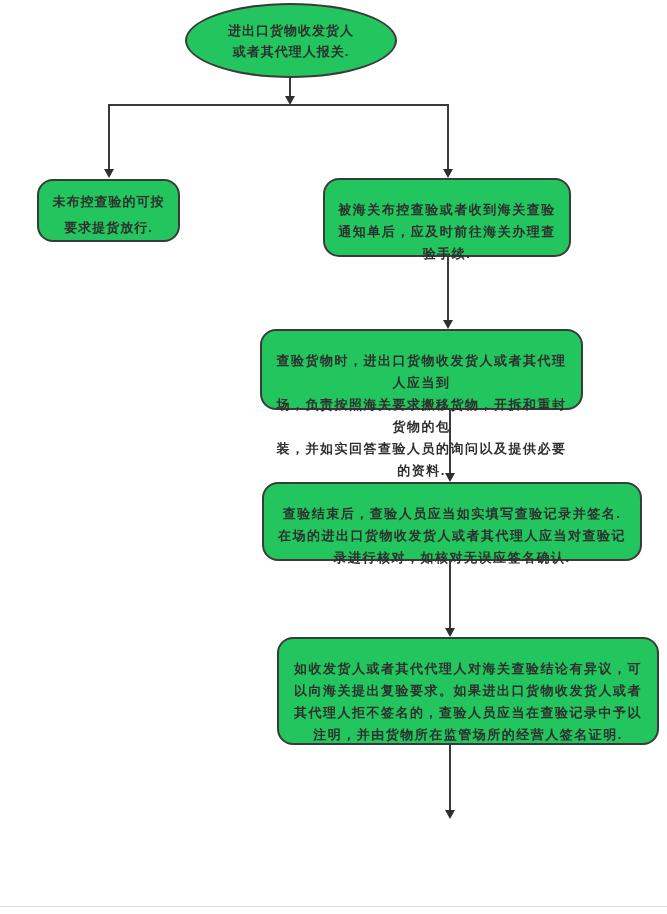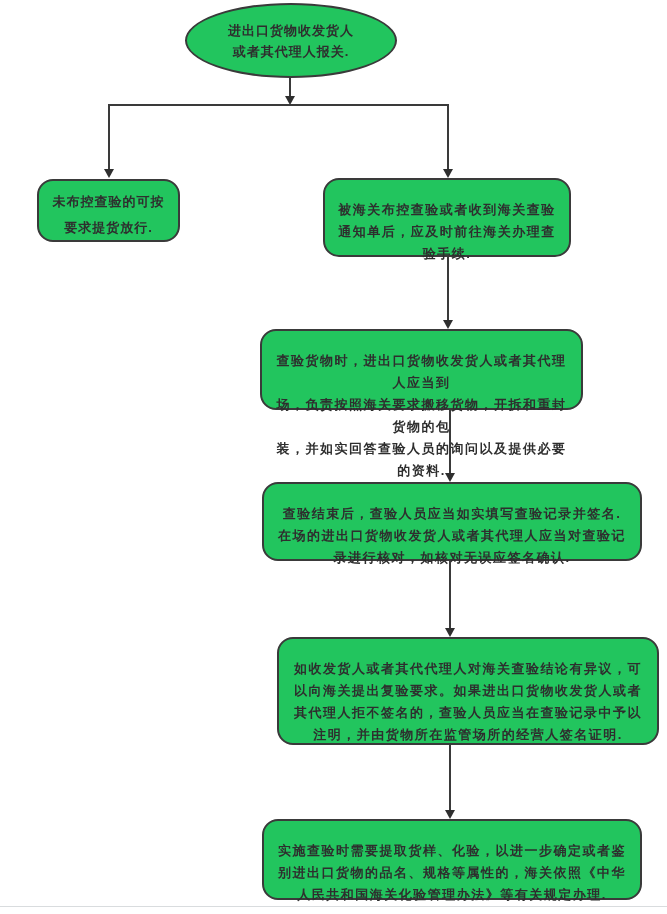--- a/index.html
+++ b/index.html
@@ -116,19 +116,16 @@
   <div class="arrowhead" style="left:445px; top:628px;"></div>
 
   <div class="node rounded box-text multiline" style="left:277px; top:637px; width:382px; height:108px;">如收发货人或者其代代理人对海关查验结论有异议，可
 以向海关提出复验要求。如果进出口货物收发货人或者
 其代理人拒不签名的，查验人员应当在查验记录中予以
 注明，并由货物所在监管场所的经营人签名证明.</div>
 
   <div class="line" style="left:449px; top:745px; width:2px; height:66px;"></div>
   <div class="arrowhead" style="left:445px; top:810px;"></div>
 
-  <div class="node rounded box-text multiline" style="left:262px; top:819px; width:380px; height:81px;">实施查验时需要提取货样、化验，以进一步确定或者鉴
-别进出口货物的品名、规格等属性的，海关依照《中华
-人民共和国海关化验管理办法》等有关规定办理.</div>
 
   <div class="bottom-divider"></div>
 
 </div>
 
 </body></html>

